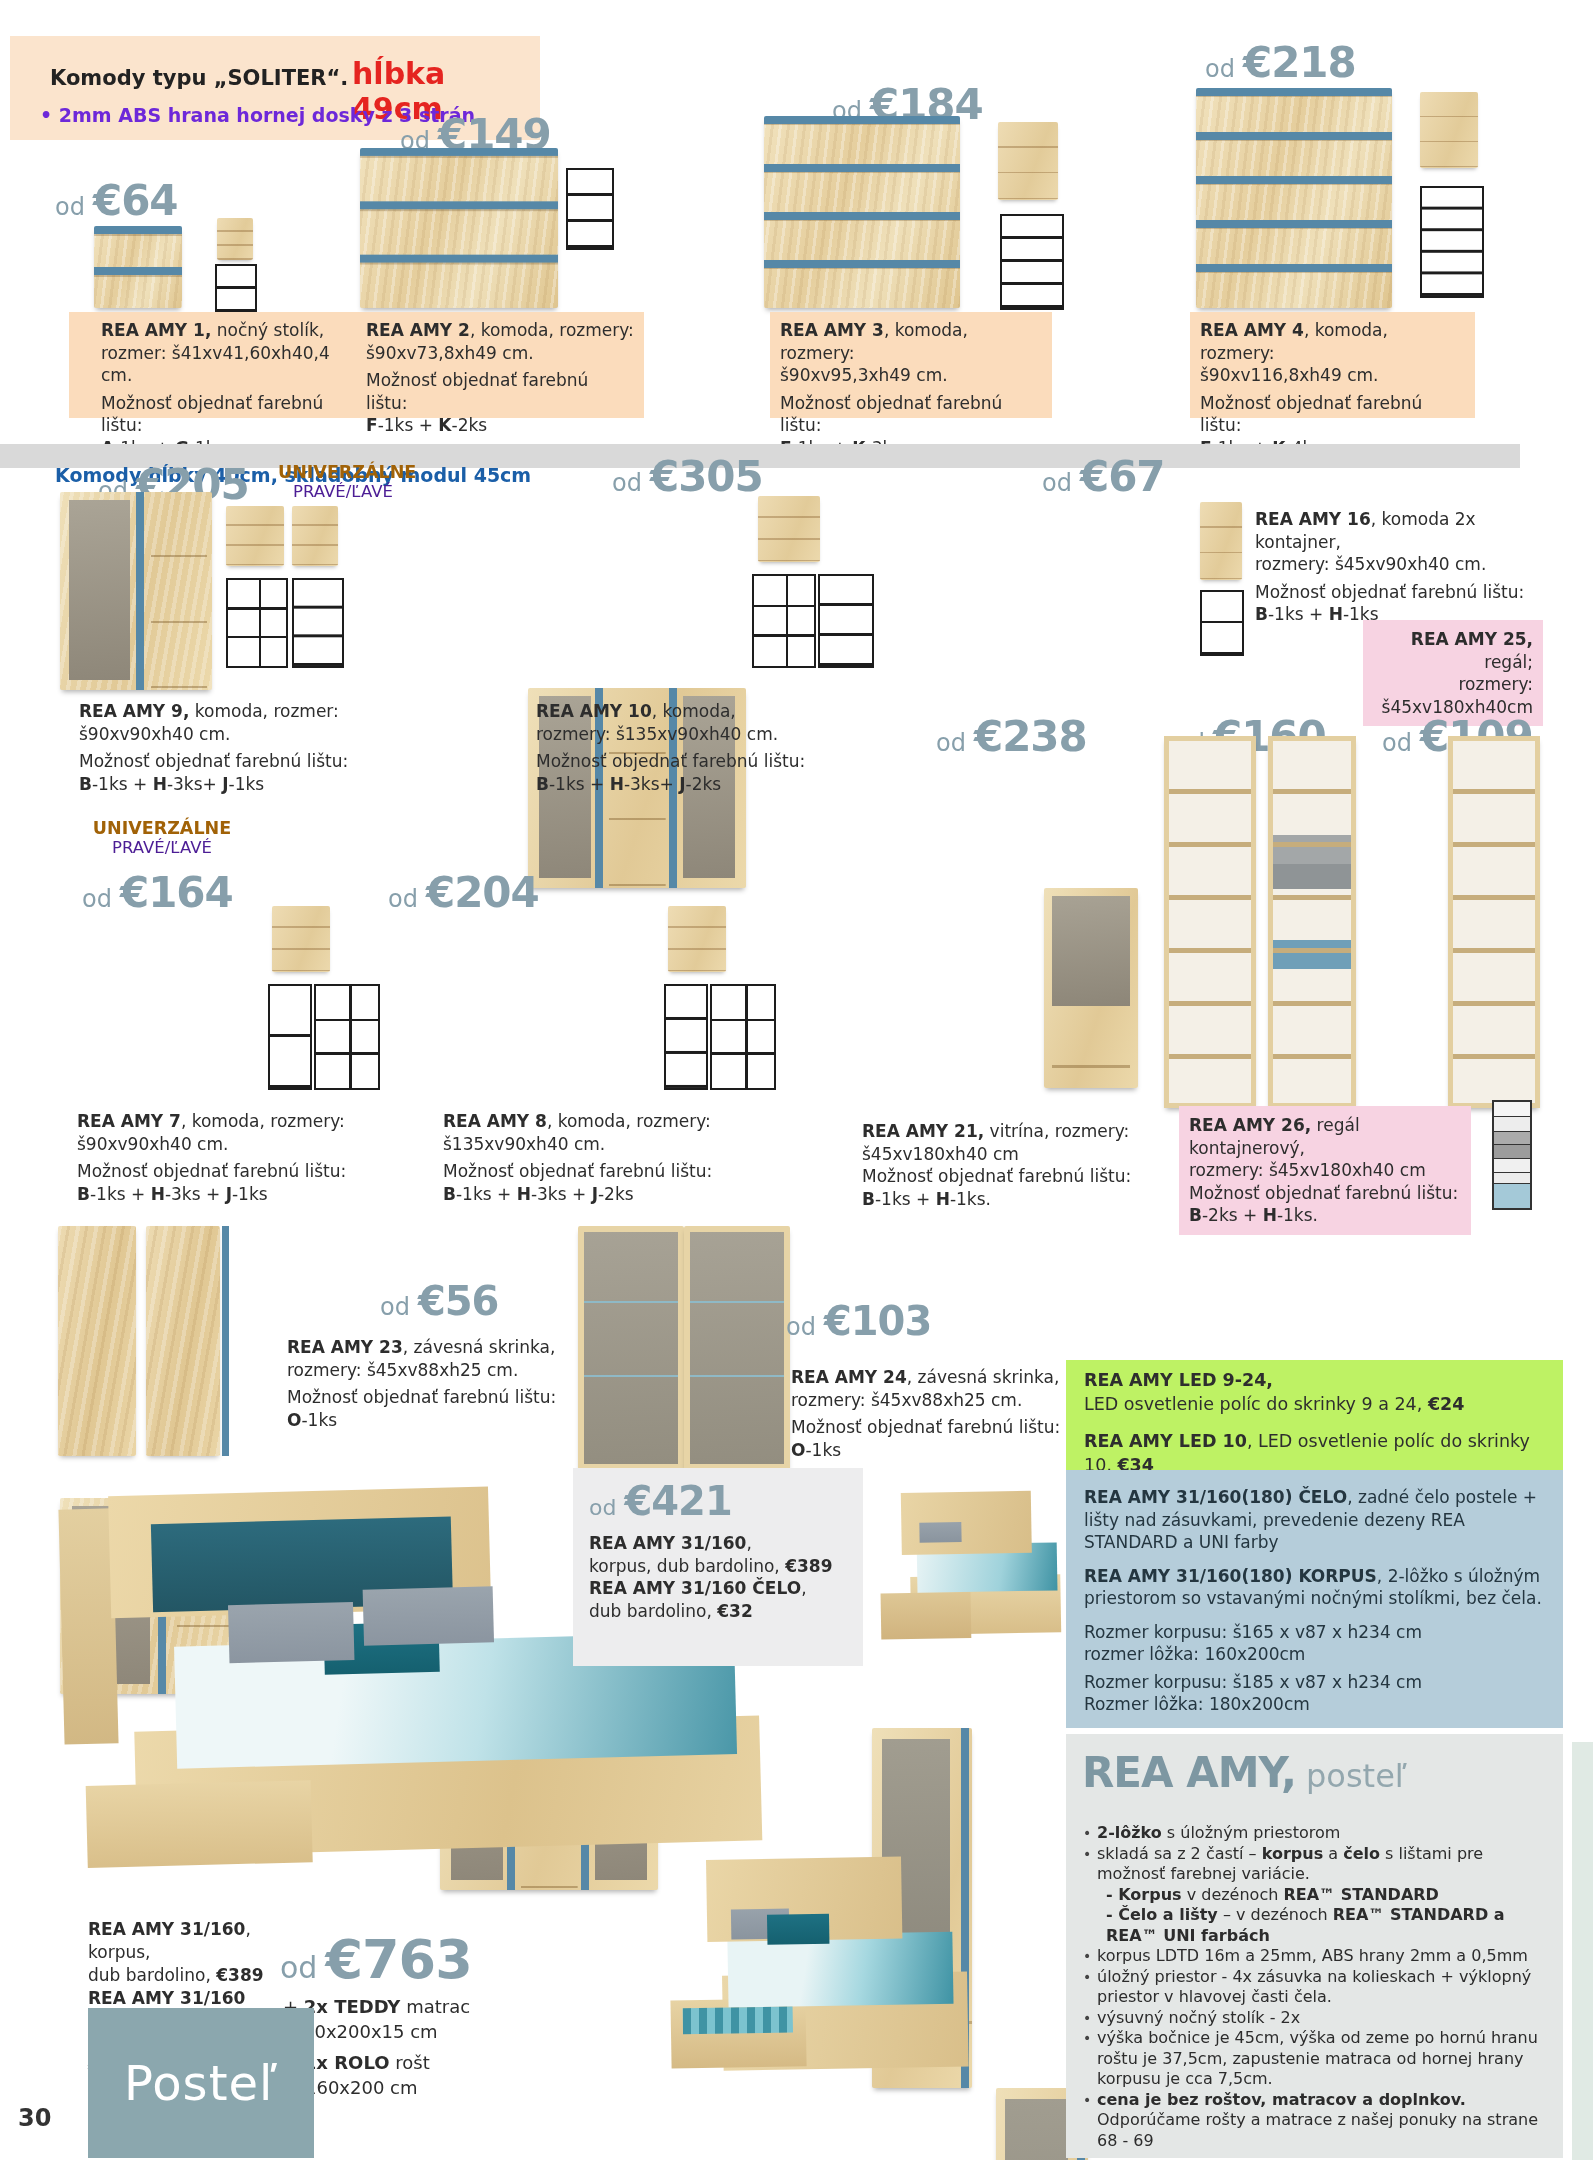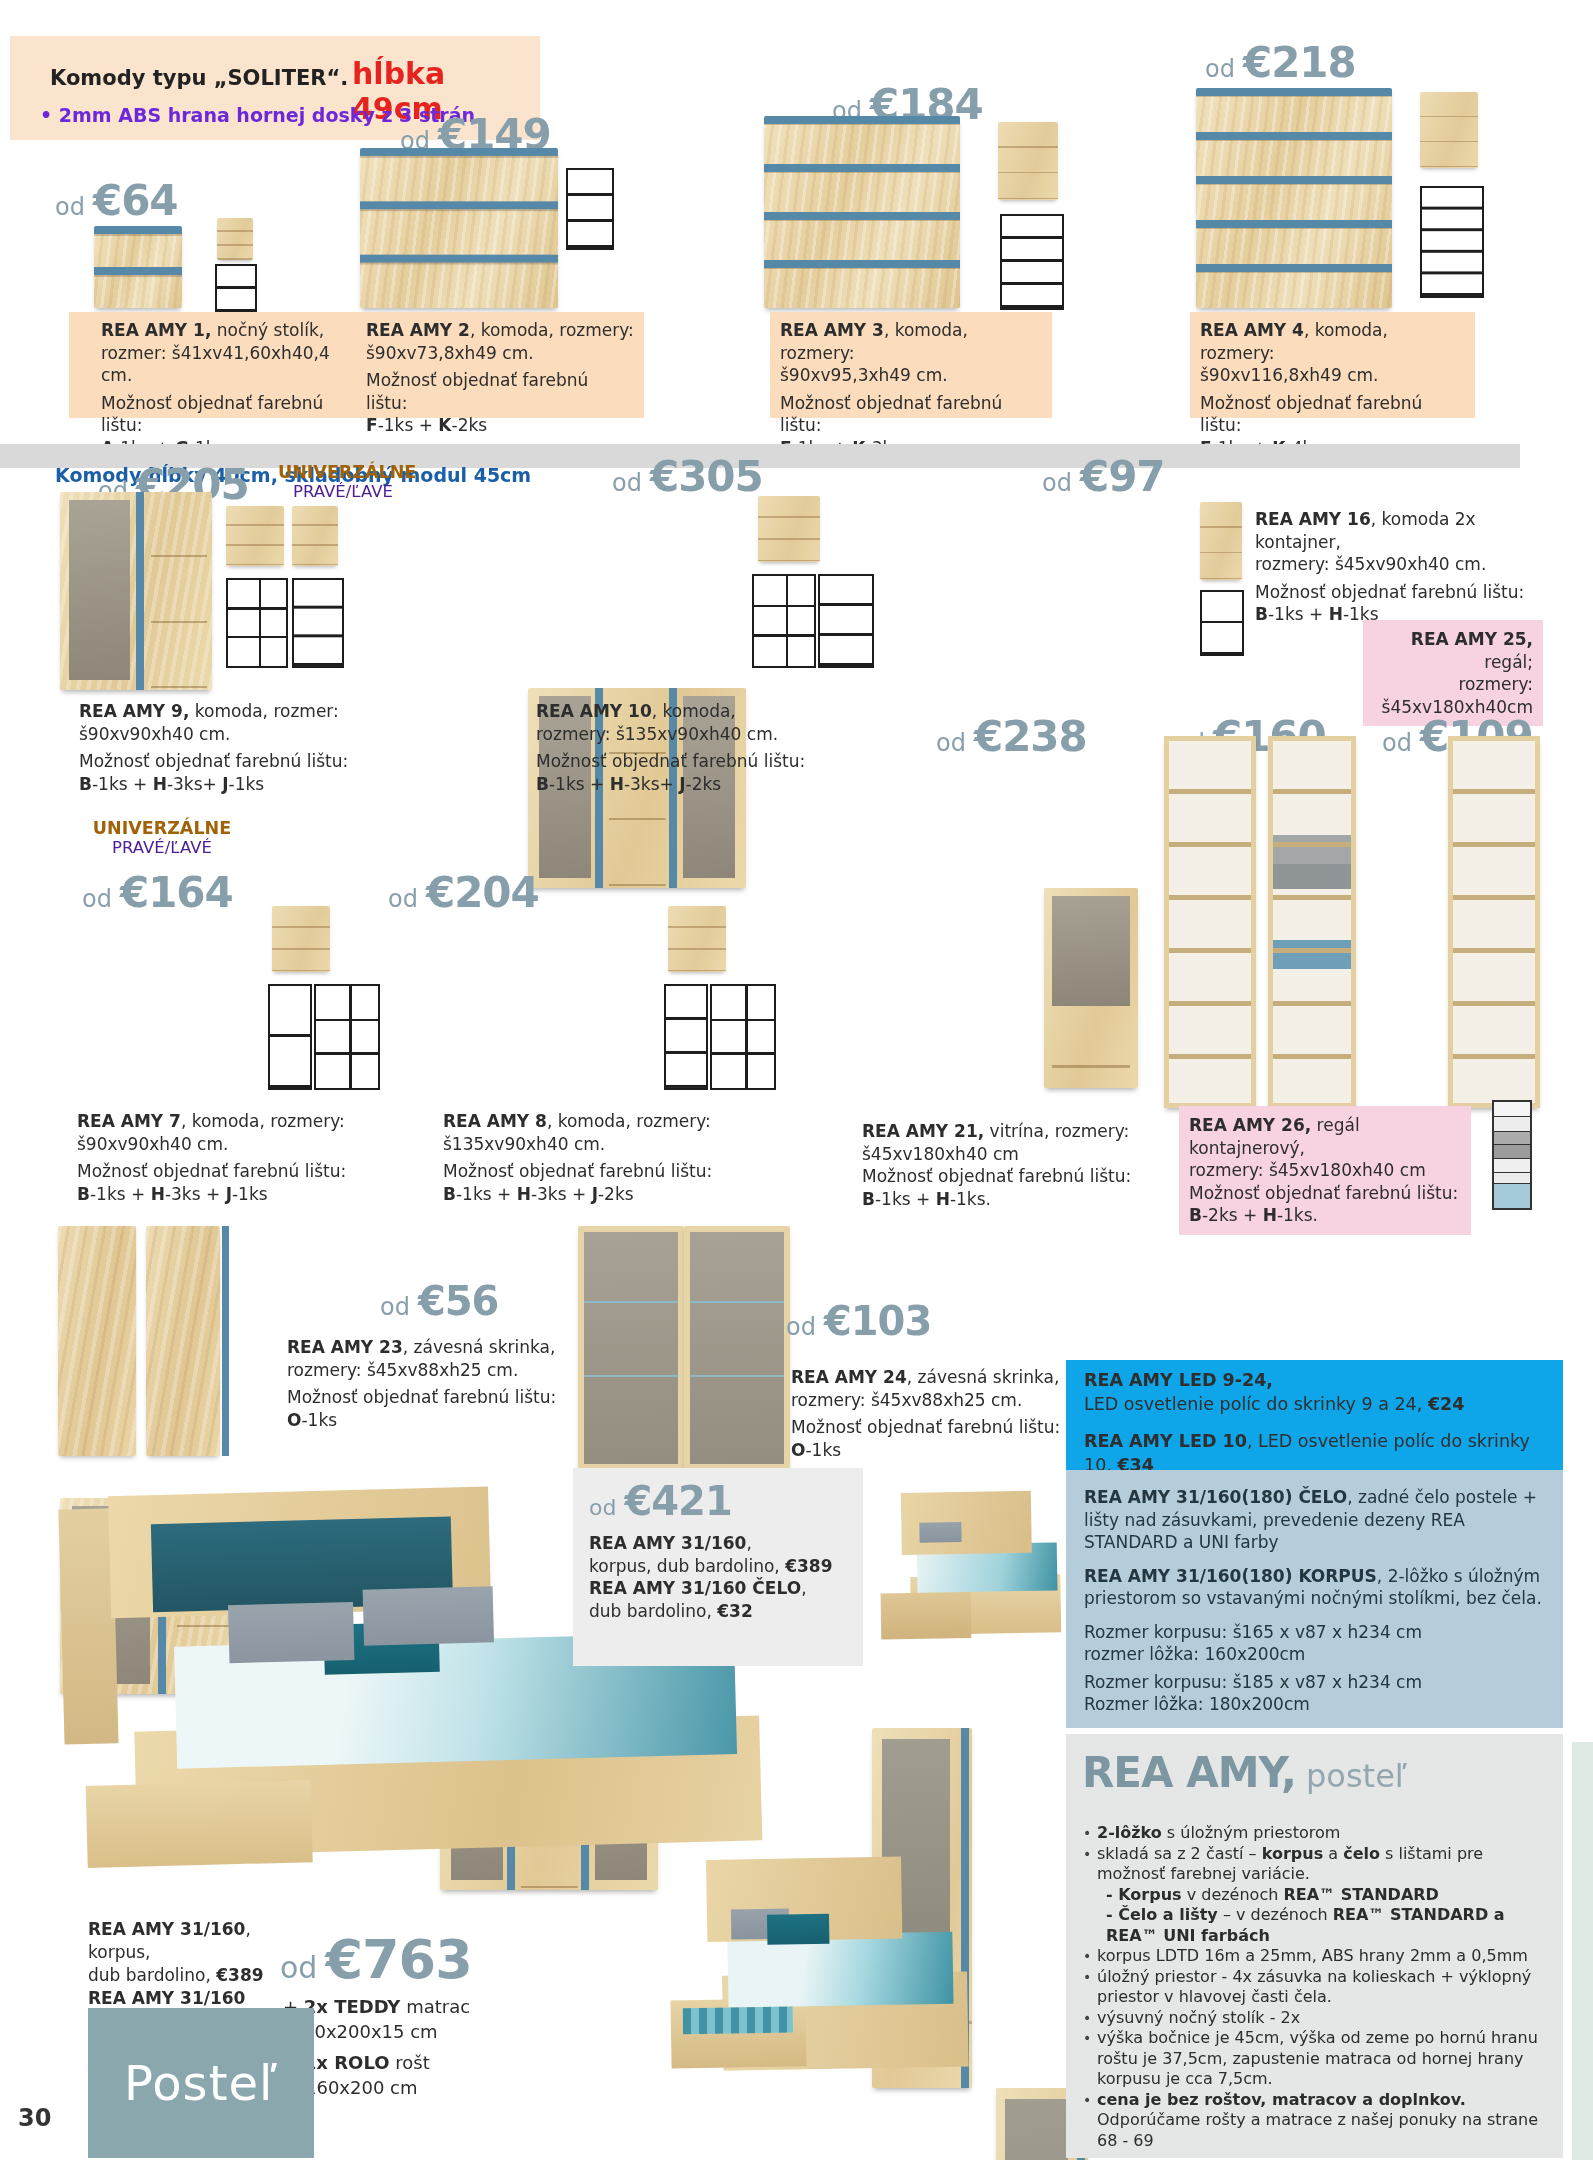--- a/index.html
+++ b/index.html
@@ -27,21 +27,21 @@
   .univ{text-align:center;}
   .univ .u1{font-size:17.5px;font-weight:700;color:#a16207;}
   .univ .u2{font-size:16.5px;color:#4c1d95;}
 
   .infobox{background:#fbdcbc;padding:7px 10px;}
   .tblock{font-size:17px;line-height:22.5px;color:#2d2d2d;}
   .tblock .o{margin-top:5px;}
   .pinkbox{background:#f7d3e2;padding:8px 10px;}
   .rt{text-align:right;}
 
-  .ledbox{background:#0ea5e9;padding:8px 18px;font-size:17.5px;line-height:24px;}
+  .ledbox{background:#bef264;padding:8px 18px;font-size:17.5px;line-height:24px;}
   .ledbox .g{margin-bottom:13px;}
   .bluebox{background:#b5cdda;padding:16px 18px;font-size:17px;line-height:22.5px;color:#243640;}
   .bluebox .g{margin-bottom:11px;}
   .graybox{background:#e4e7e6;padding:14px 16px;}
   .pt-b{font-size:42px;font-weight:700;color:#7d97a2;letter-spacing:-1px;}
   .pt-r{font-size:32px;color:#93a7ae;}
   .bu{position:relative;padding-left:15px;font-size:16px;line-height:20.5px;color:#2c2c2c;}
   .bu::before{content:"•";position:absolute;left:1px;top:0;font-size:14px;color:#444;}
   .sub{padding-left:24px;font-size:16px;line-height:20.5px;color:#2c2c2c;}
   .box421{background:#ededee;padding:10px 16px;}
@@ -247,21 +247,21 @@
   <div class="abs univ" style="left:278px;top:462px;width:130px;">
     <div class="u1">UNIVERZÁLNE</div>
     <div class="u2">PRAVÉ/ĽAVÉ</div>
   </div>
   <div class="abs price" style="left:612px;top:452px;">
       <span class="od">od</span>
       <span class="val">€305</span>
     </div>
   <div class="abs price" style="left:1042px;top:452px;">
       <span class="od">od</span>
-      <span class="val">€97</span>
+      <span class="val">€67</span>
     </div>
 
   <div class="abs cab9" style="left:60px;top:492px;width:152px;height:198px;"></div>
   <div class="abs thumbw" style="left:226px;top:506px;width:58px;height:60px;"></div>
   <div class="abs thumbw" style="left:292px;top:506px;width:46px;height:60px;"></div>
   <div class="abs schemgrid" style="left:226px;top:578px;width:58px;height:86px;"></div>
   <div class="abs schem" style="--n:3;left:292px;top:578px;width:48px;height:86px;"></div>
 
   <div class="abs cab10" style="left:528px;top:490px;width:218px;height:200px;"></div>
   <div class="abs thumbw" style="left:758px;top:496px;width:62px;height:66px;"></div>

